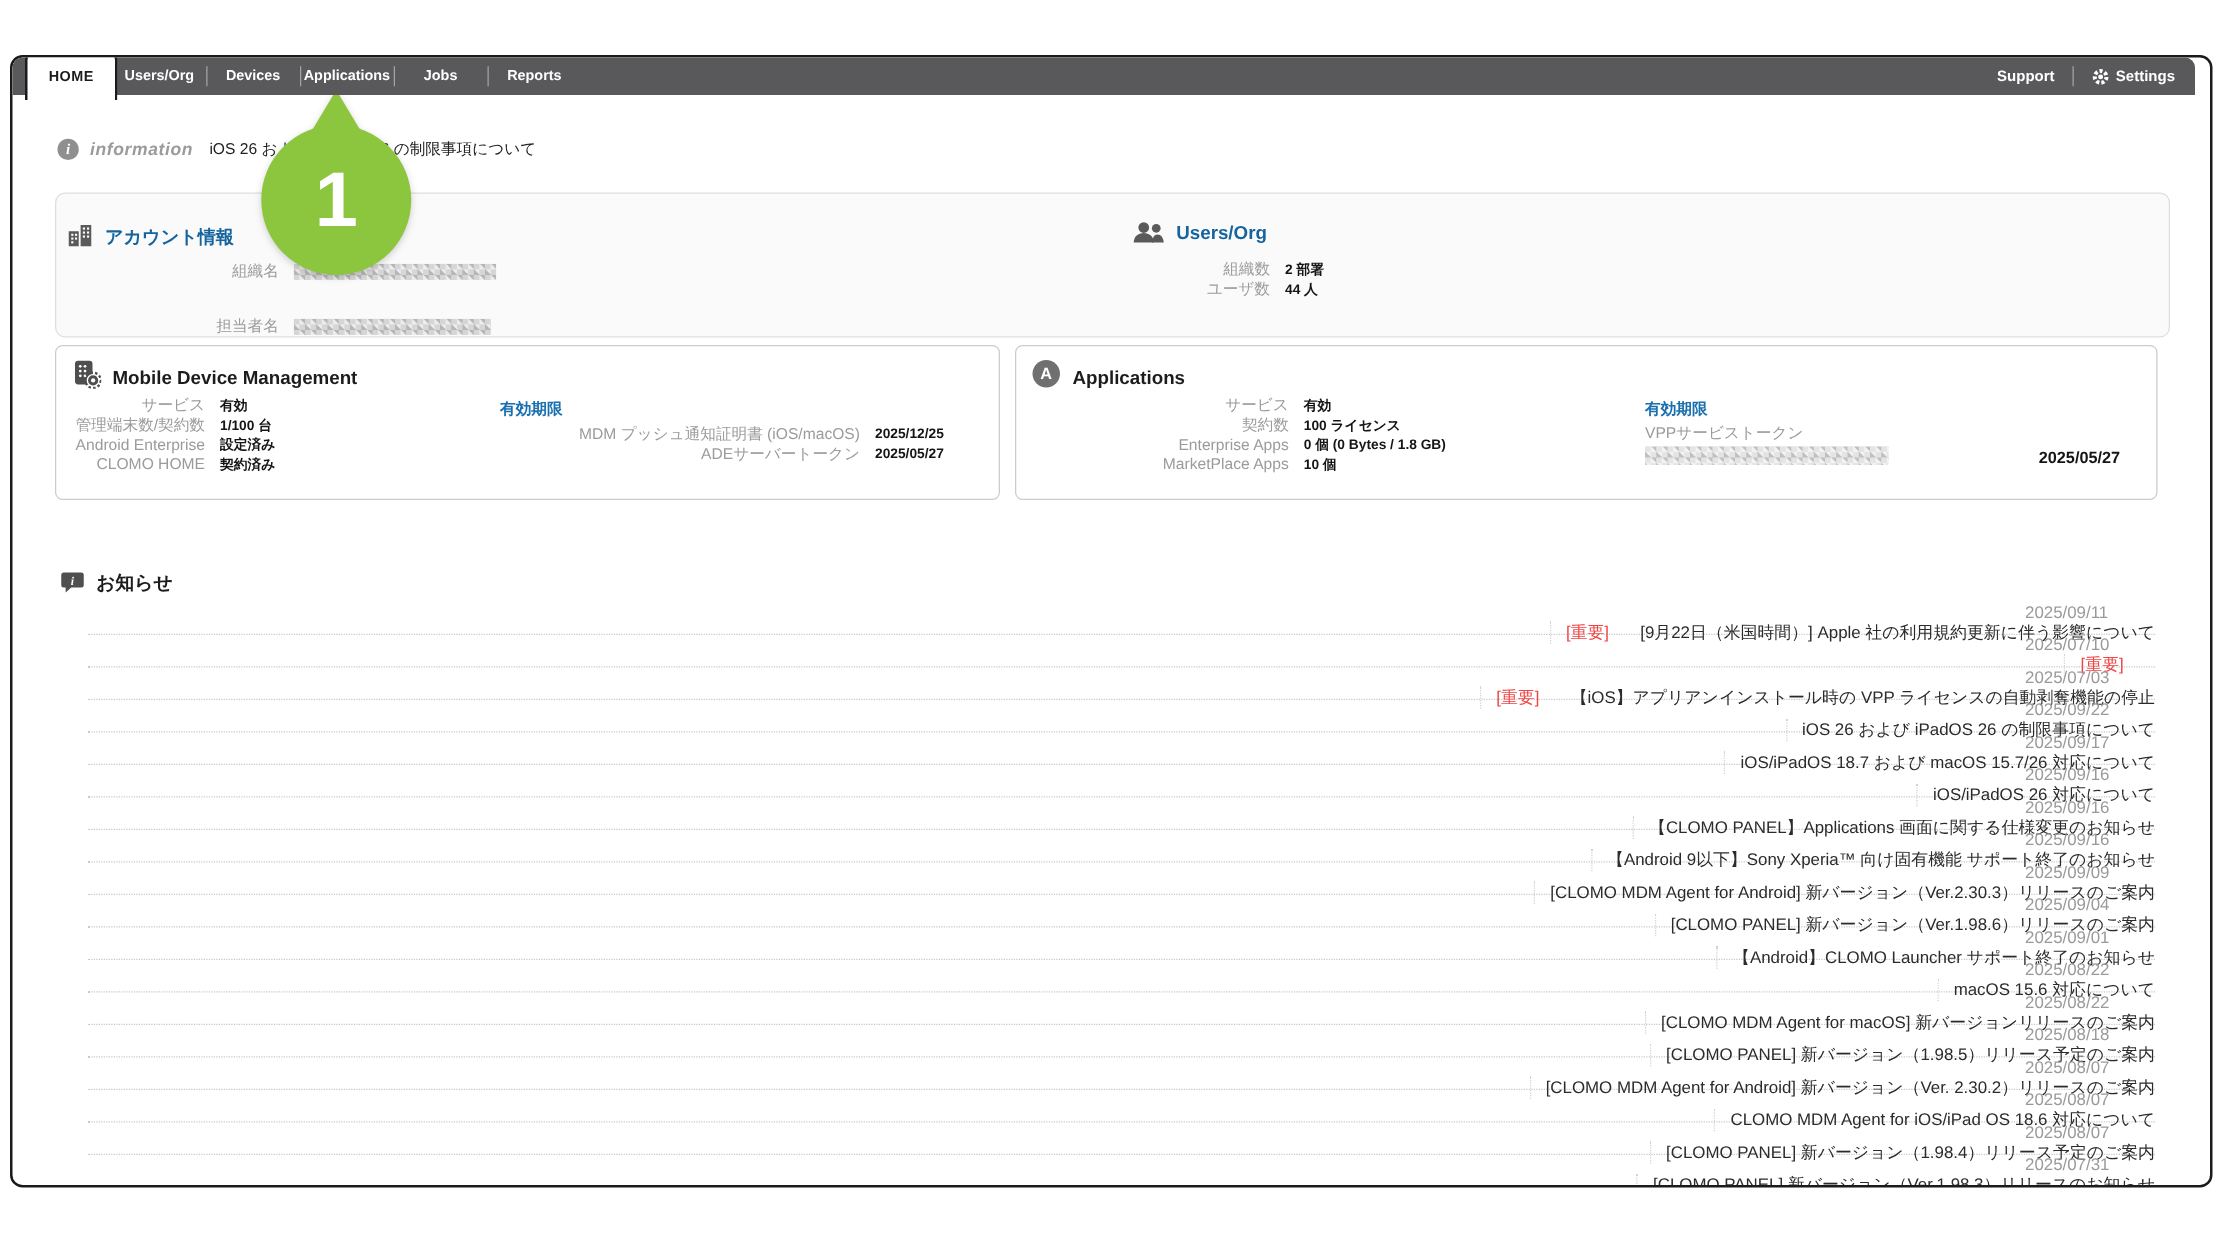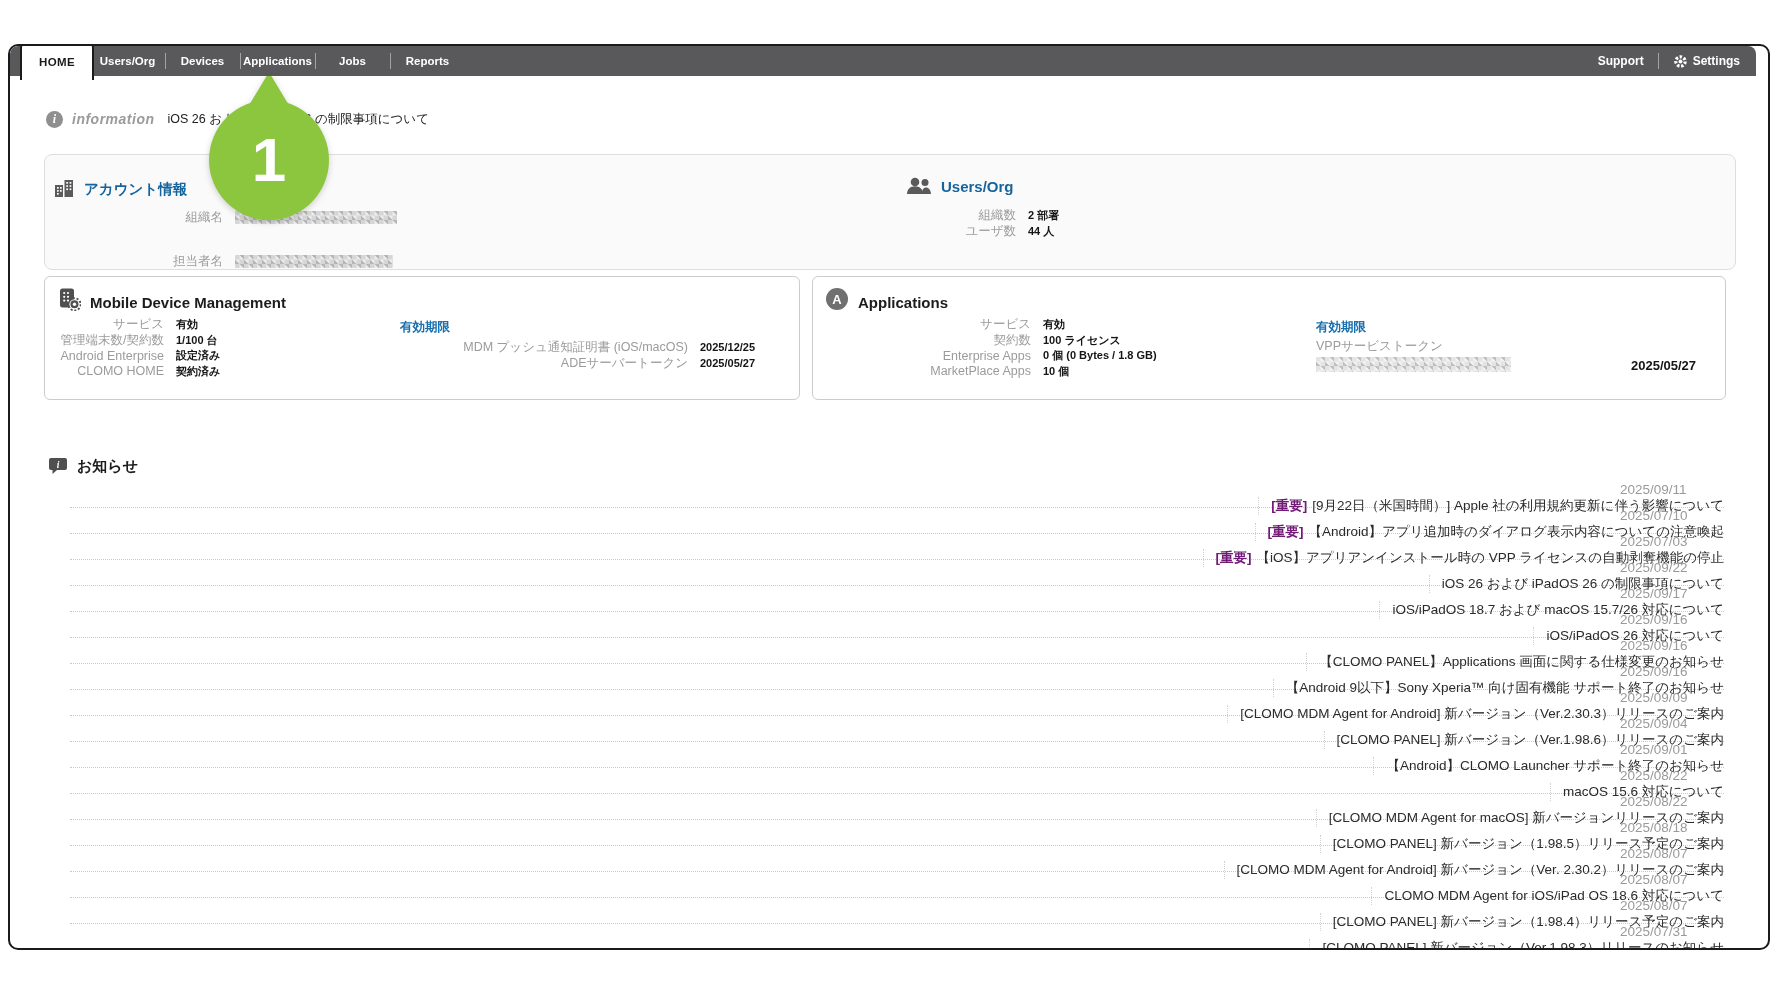--- a/index.html
+++ b/index.html
@@ -72,21 +72,21 @@
   .token-label{position:absolute;left:503px;top:61px;color:#9b9b9b;font-size:12.5px;}
   .token-blur{position:absolute;left:503px;top:80px;width:195px;height:15px;margin-left:0;background-color:#e4e4e4;}
   .vpp-date{position:absolute;left:818px;top:81px;font-size:13px;font-weight:bold;color:#151515;}
   
   .news-head{left:38px;top:410px;}
   .news-list{position:absolute;left:60px;top:436px;width:1654px;}
   .news-row{display:flex;align-items:flex-end;height:25px;border-bottom:1px dotted #c9c9c9;cursor:pointer;flex-direction:column;}
   .news-date{width:104px;padding-left:16px;color:#9a9a9a;font-size:13.5px;flex:none;}
   .news-title{display:flex;align-items:center;height:100%;border-left:1px dotted #d2d2d2;
               padding-left:12px;font-size:13.5px;color:#2b2b2b;white-space:nowrap;}
-  .news-important{color:#701a75;font-weight:bold;margin-right:5px;}
+  .news-important{color:#ef4444;font-weight:normal;margin-right:25px;}
   .icon{flex:none;display:block;}
 </style>
 </head>
 <body>
 
 <div class="page">
   <div class="frame">
 
     <div class="navbar" style="background: rgb(89, 89, 91);">
       <div class="tab-home">HOME</div>
@@ -262,21 +262,20 @@
           <span class="news-date">2025/09/11</span>
           <span class="news-title">
             <span class="news-important">[重要]</span>
             <span>[9月22日（米国時間）] Apple 社の利用規約更新に伴う影響について</span>
           </span>
         </div>
         <div class="news-row">
           <span class="news-date">2025/07/10</span>
           <span class="news-title">
             <span class="news-important">[重要]</span>
-            <span>【Android】アプリ追加時のダイアログ表示内容についての注意喚起</span>
           </span>
         </div>
         <div class="news-row">
           <span class="news-date">2025/07/03</span>
           <span class="news-title">
             <span class="news-important">[重要]</span>
             <span>【iOS】アプリアンインストール時の VPP ライセンスの自動剥奪機能の停止</span>
           </span>
         </div>
         <div class="news-row">

